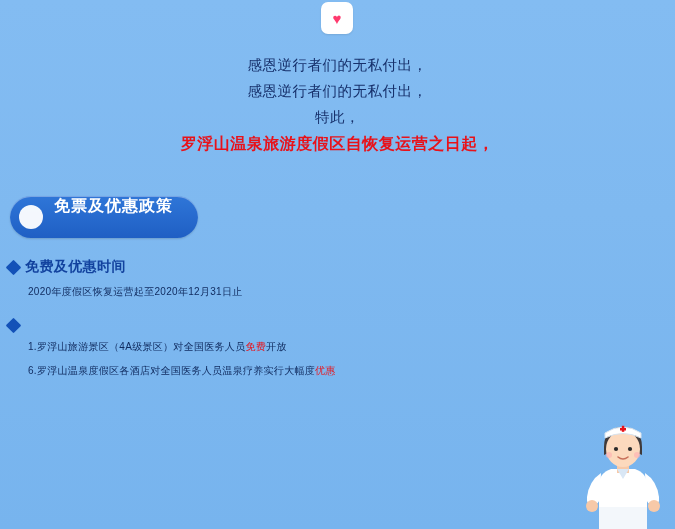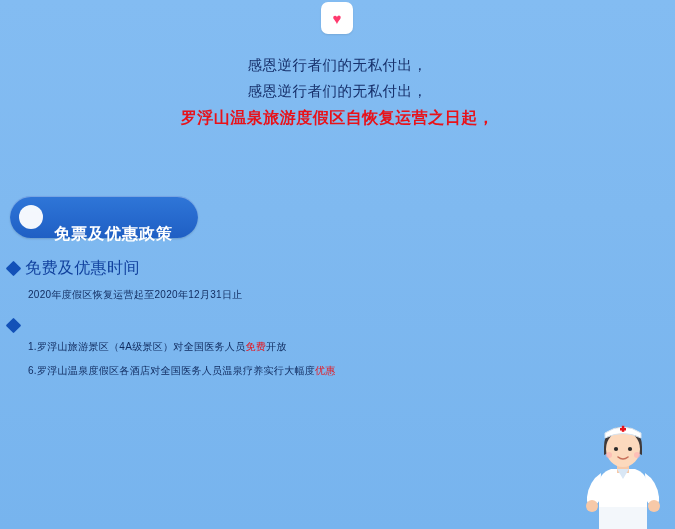--- a/index.html
+++ b/index.html
@@ -82,21 +82,21 @@
     top: 9px;
     width: 24px;
     height: 24px;
     border-radius: 50%;
     background: #ffffff;
     opacity: 0.95;
   }
   .pill .pill-label {
     position: absolute;
     left: 44px;
-    top: 28px;
+    top: 0;
     font-size: 16px;
     font-weight: bold;
     color: #ffffff;
     letter-spacing: 1px;
   }
 
   
   .section {
     position: absolute;
     left: 8px;
@@ -110,22 +110,22 @@
   }
   .diamond {
     width: 11px;
     height: 11px;
     background: #1351b8;
     transform: rotate(45deg);
     border-radius: 1px;
     flex: 0 0 auto;
   }
   .sec-title {
-    font-size: 16px;
-    font-weight: normal;
+    font-size: 14px;
+    font-weight: bold;
     color: #12429e;
     letter-spacing: 0.4px;
     text-align: center;
   }
   .sec-body {
     padding-left: 20px;
   }
   .sec-body .row {
     font-size: 10px;
     color: #0f2a5e;
@@ -151,20 +151,21 @@
 
 <div class="page">
 
   <div class="heart-badge">
     <span class="heart">♥</span>
   </div>
 
   <div class="intro">
     <div class="line">感恩逆行者们的无私付出，</div>
     <div class="line">感恩逆行者们的无私付出，</div>
+    <div class="line">特此，</div>
     <div class="hl">罗浮山温泉旅游度假区自恢复运营之日起，</div>
   </div>
 
   <div class="pill">
     <div class="circle"></div>
     <div class="pill-label">免票及优惠政策</div>
   </div>
 
   <div class="section" style="top:258px;">
     <div class="sec-head">

